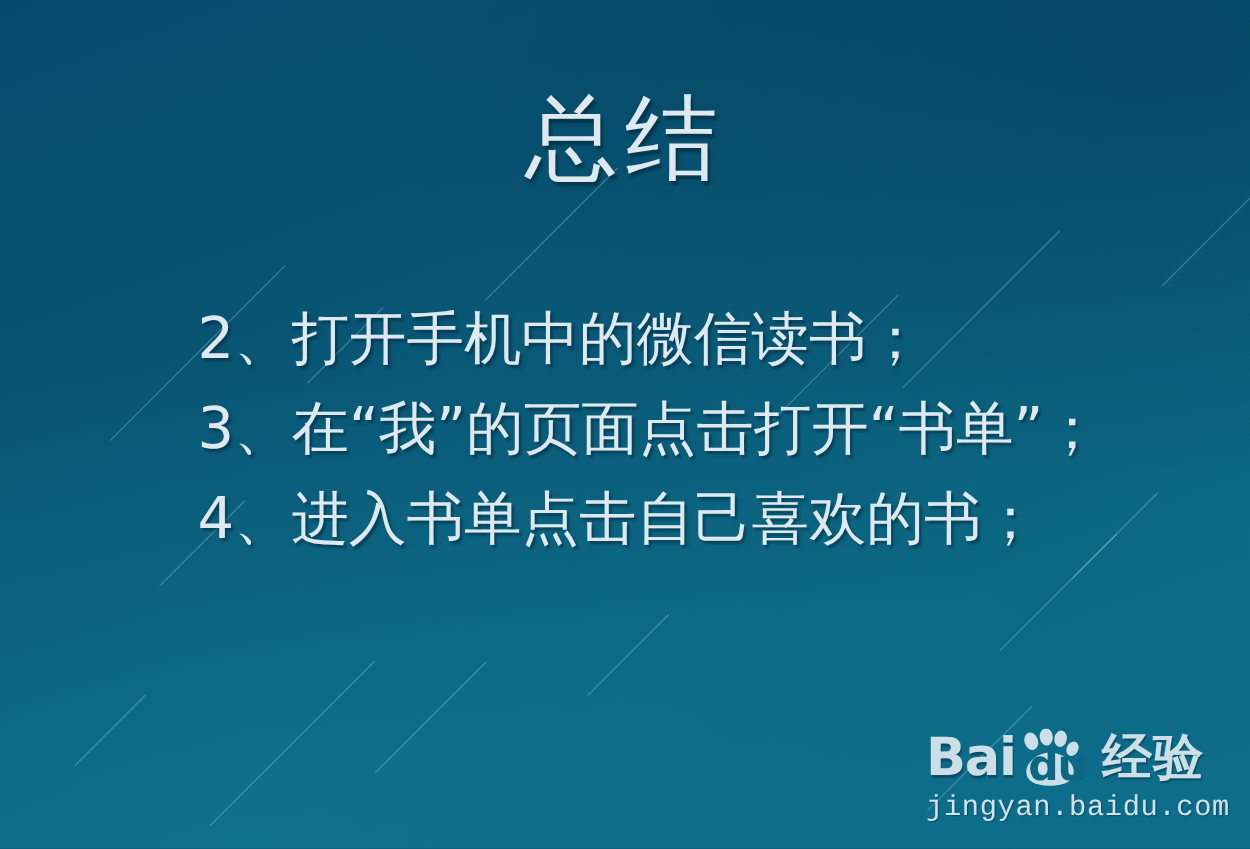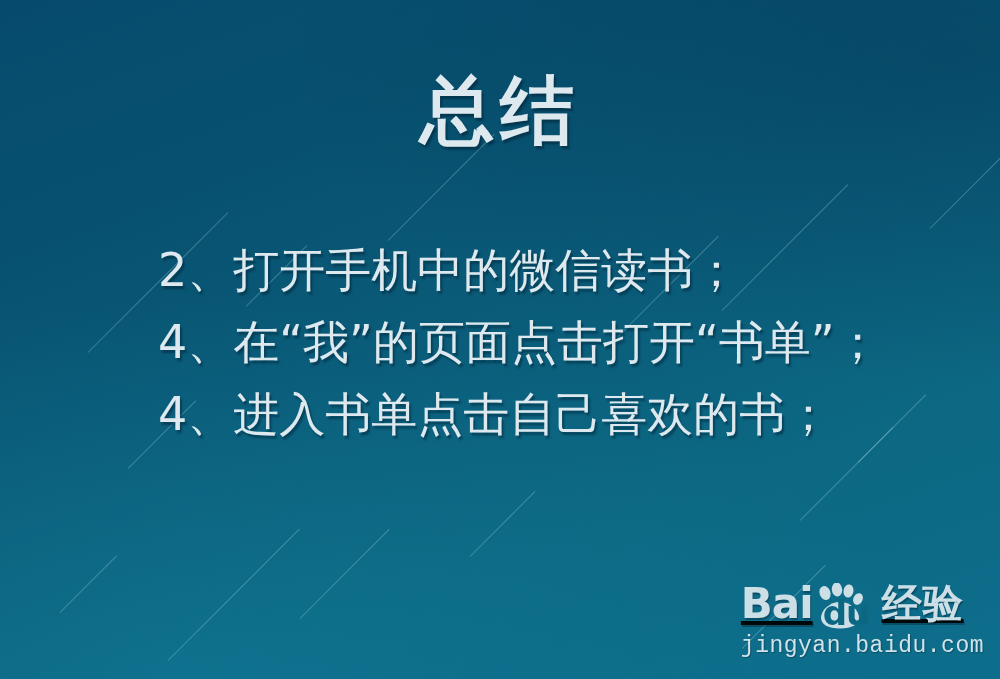--- a/index.html
+++ b/index.html
@@ -45,21 +45,21 @@
   }
 
   
   #title {
     position:absolute;
     left:0; right:0;
     top:62px;
     text-align:center;
     z-index:3;
     font-size:74px;
-    font-weight:bold;
+    font-weight:normal;
     letter-spacing:6px;
     color:#dde9ee;
     text-shadow:2px 3px 2px rgba(2,35,55,0.55);
     font-family:"DejaVu Sans","Liberation Sans", sans-serif;
   }
 
   
   #body-list {
     position:absolute;
     left:158px;
@@ -80,24 +80,23 @@
   #watermark {
     position:absolute;
     right:16px;
     bottom:20px;
     z-index:4;
     text-align:left;
     opacity:0.92;
   }
   .wm-top {
     display:flex;
-    align-items:flex-start;
+    align-items:center;
     height:46px;
     position:relative;
-    text-decoration:underline;
   }
   .wm-bai {
     font-size:42px;
     font-weight:bold;
     color:#dde9ee;
     line-height:42px;
     letter-spacing:-1px;
     font-family:"DejaVu Sans","Liberation Sans", sans-serif;
     text-shadow:1px 2px 1px rgba(2,35,55,0.45);
   }
@@ -156,21 +155,21 @@
       <div class="dline" style="left: 742px; top: 648px; width: 118px;"></div>
       <div class="dline" style="left: 470px; top: 556px; width: 92px;"></div>
       <div class="dline" style="left: 930px; top: 228px; width: 110px;"></div>
       <div class="dline" style="left: 60px; top: 612px; width: 80px;"></div>
     </div>
 
   <div id="title">总结</div>
 
   <div id="body-list">
     <div class="bline">2、打开手机中的微信读书；</div>
-    <div class="bline">4、在“我”的页面点击打开“书单”；</div>
+    <div class="bline">3、在“我”的页面点击打开“书单”；</div>
     <div class="bline">4、进入书单点击自己喜欢的书；</div>
   </div>
 
   <div id="watermark">
     <div class="wm-top">
       <span class="wm-bai">Bai</span>
       <span class="wm-paw">
         <svg width="50" height="46" viewBox="0 0 50 46" aria-hidden="true">
           <ellipse cx="11" cy="10" rx="5.4" ry="7.2" fill="#dde9ee" transform="rotate(-18 11 10)"></ellipse>
           <ellipse cx="23" cy="6.5" rx="5.2" ry="7.0" fill="#dde9ee" transform="rotate(-6 23 6.5)"></ellipse>

